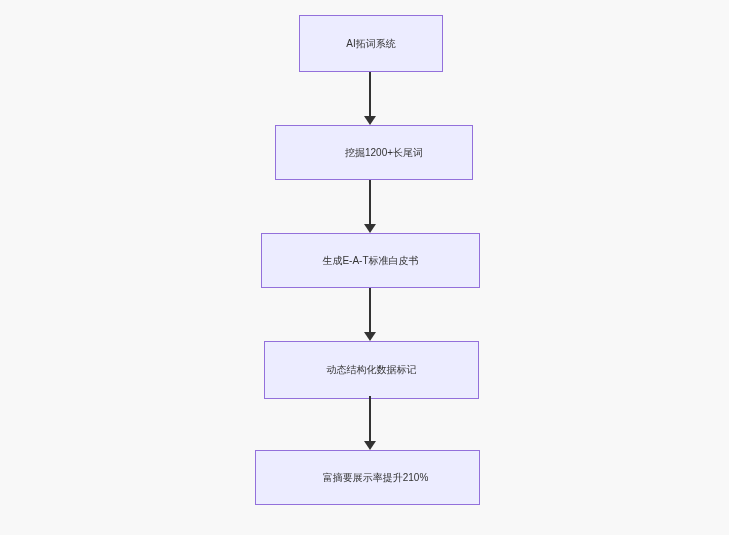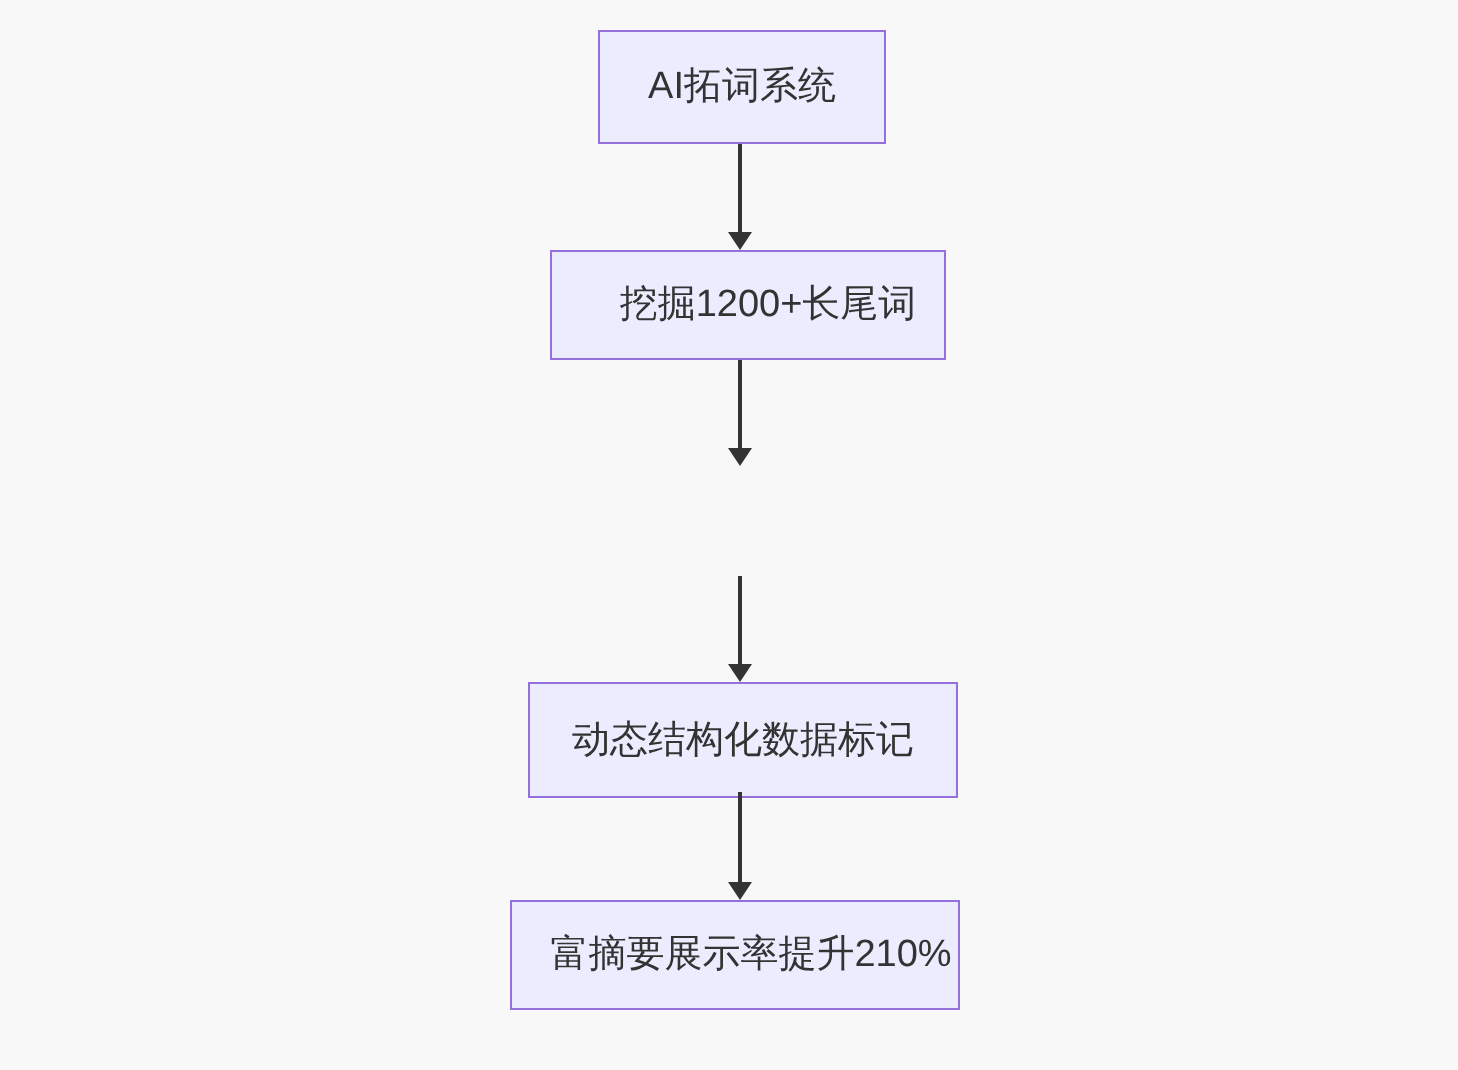--- a/index.html
+++ b/index.html
@@ -15,21 +15,21 @@
     height: 535px;
     background: var(--background, #f8f8f8);
     overflow: hidden;
   }
   .flow-node {
     position: absolute;
     box-sizing: border-box;
     background: var(--node-fill, #ECECFF);
     border: 1px solid var(--node-border, #9370DB);
     color: var(--text, #333333);
-    font-size: 19px;
+    font-size: 10px;
     line-height: 1;
     display: flex;
     align-items: center;
     justify-content: center;
     text-align: center;
     white-space: nowrap;
   }
   .node-1 { left: 299px; top: 15px;  width: 144px; height: 57px; }
   .node-2 { left: 275px; top: 125px; width: 198px; height: 55px; padding-left: 20px; }
   .node-3 { left: 261px; top: 233px; width: 219px; height: 55px; }
@@ -72,20 +72,23 @@
   <div class="edge-line line-1"></div>
   <div class="edge-head head-1"></div>
 
   <div class="flow-node node-2">
     <span>挖掘1200+长尾词</span>
   </div>
 
   <div class="edge-line line-2"></div>
   <div class="edge-head head-2"></div>
 
+  <div class="flow-node node-3">
+    <span>生成E-A-T标准白皮书</span>
+  </div>
 
   <div class="edge-line line-3"></div>
   <div class="edge-head head-3"></div>
 
   <div class="flow-node node-4">
     <span>动态结构化数据标记</span>
   </div>
 
   <div class="edge-line line-4"></div>
   <div class="edge-head head-4"></div>

